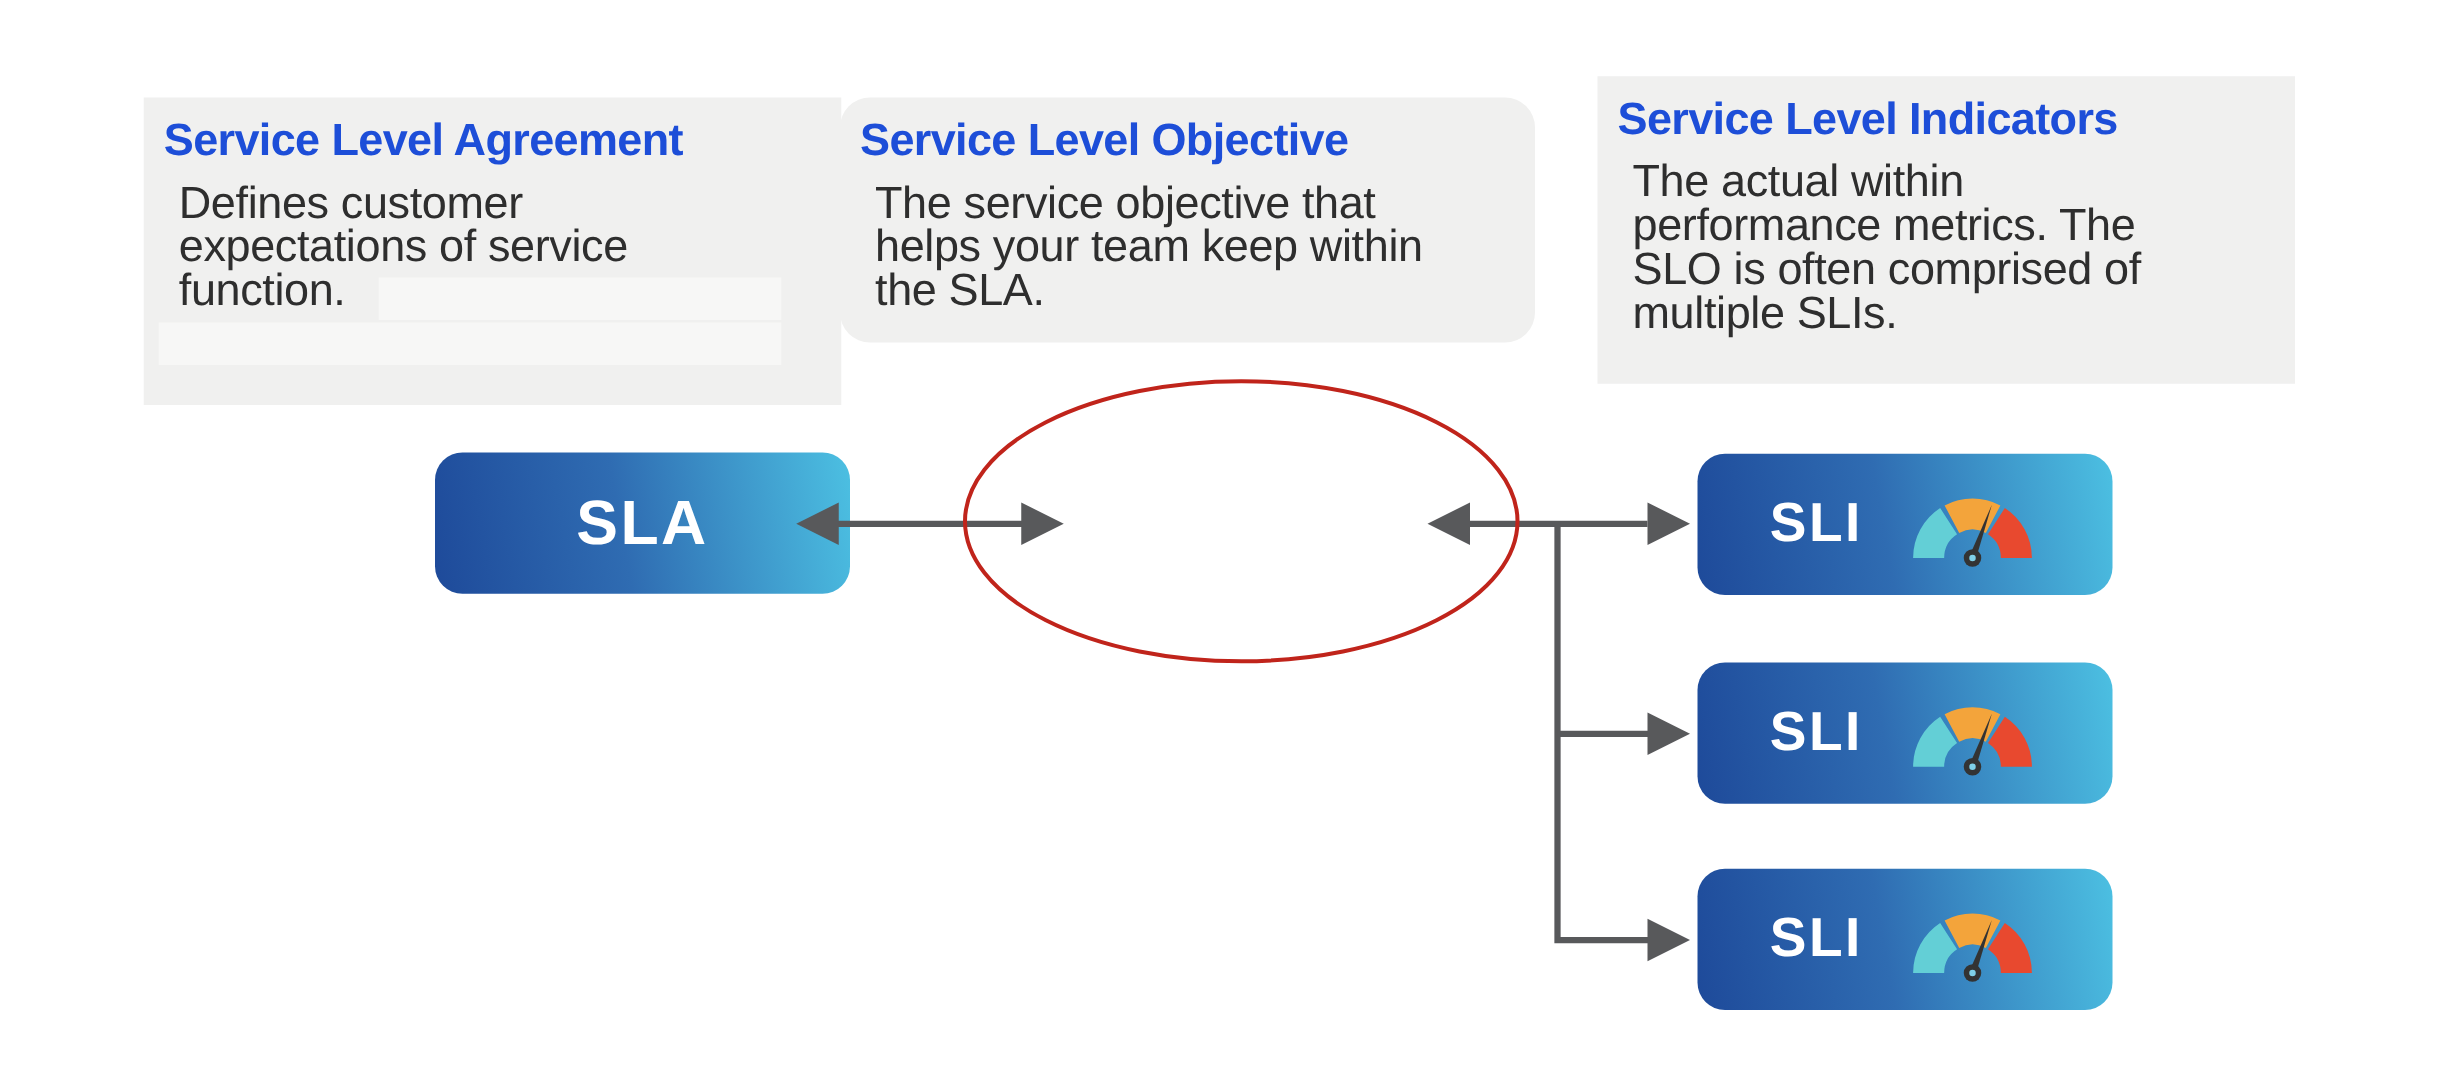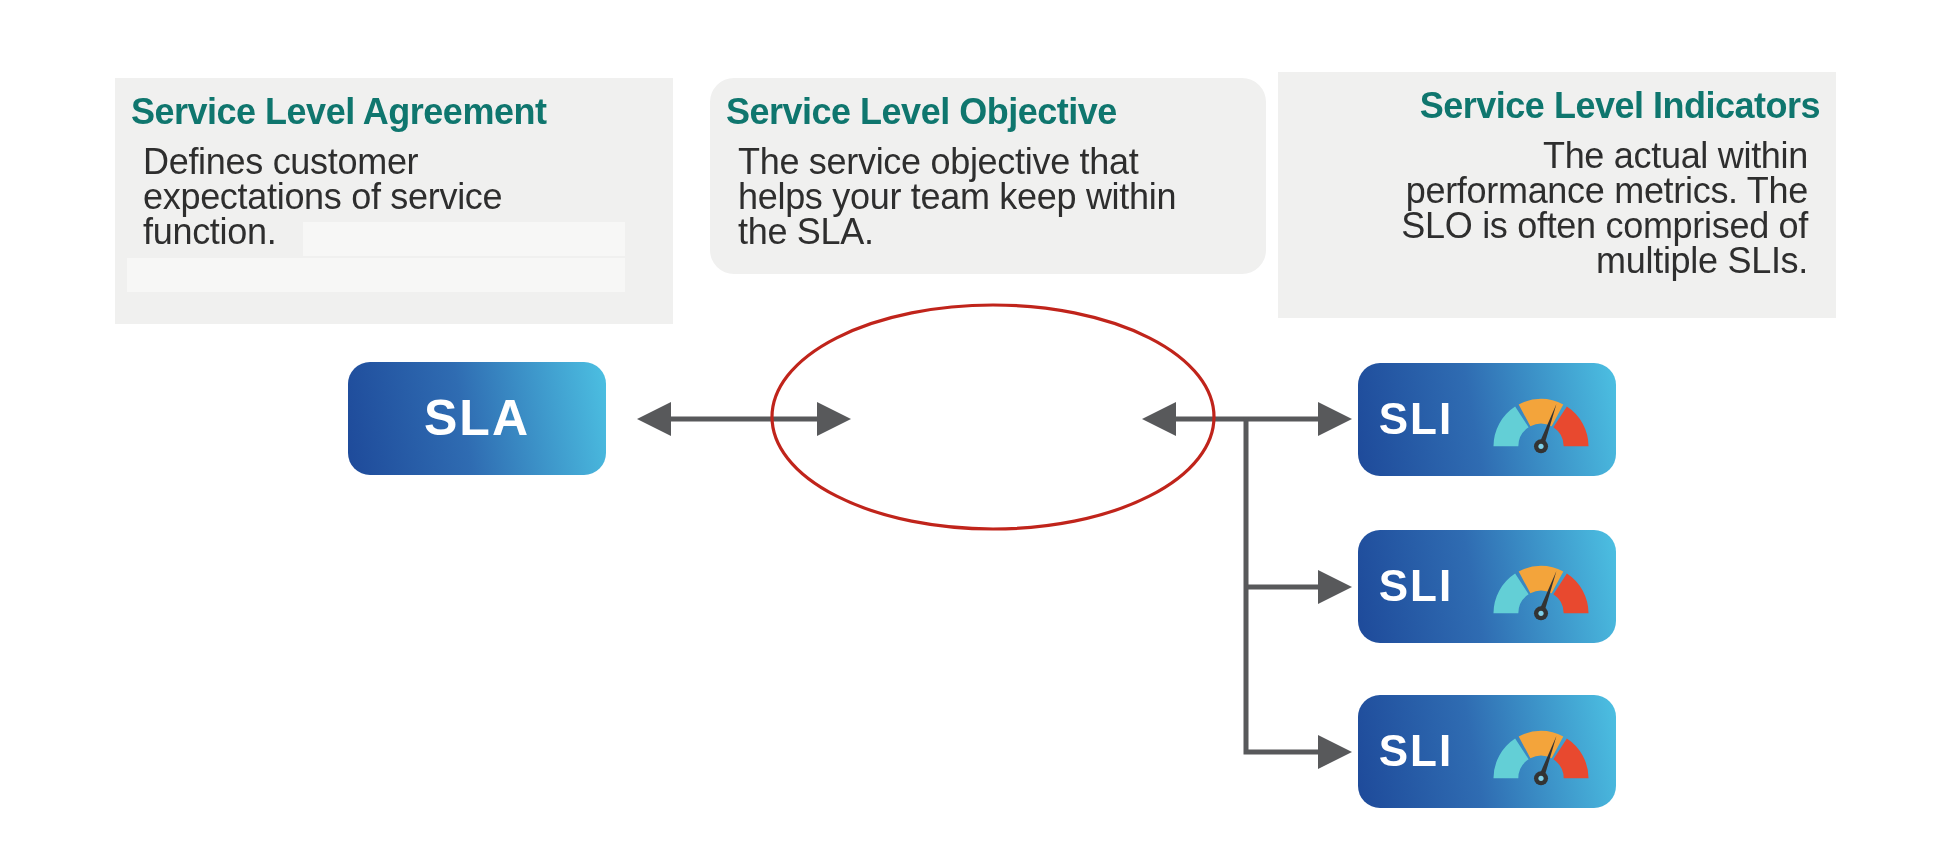--- a/index.html
+++ b/index.html
@@ -6,31 +6,31 @@
   .canvas{
     position:relative;width:1960px;height:862px;background:#ffffff;
     font-family:"Liberation Sans","DejaVu Sans",sans-serif;overflow:hidden;
   }
   
   .card{
     position:absolute;background:var(--card-bg,#f0f0ef);
     padding:14px 16px 0 16px;box-sizing:border-box;
   }
   .card-title{
-    margin:0 0 8px 0;font-size:36px;font-weight:700;color:#0f766e;
+    margin:0 0 8px 0;font-size:36px;font-weight:700;color:#1d4ed8;
     letter-spacing:-0.5px;line-height:40px;
   }
   .card-body{
     margin:12px;font-size:36px;font-weight:400;color:#2e2e2e;
     line-height:35px;white-space:pre-line;letter-spacing:-0.3px;
   }
   .patch{position:absolute;background:var(--card-patch,#f7f7f6);}
   
   .node{
-    position:absolute;width:258px;height:113px;border-radius:22px;
+    position:absolute;width:332px;height:113px;border-radius:22px;
     background:linear-gradient(80deg,var(--node-gradient-start,#1e4a9a) 0%,#2f6cb2 45%,var(--node-gradient-end,#4cc0e2) 100%);
     display:flex;align-items:center;justify-content:center;gap:34px;
     color:var(--node-text,#ffffff);
   }
   .node-label{
     font-size:50px;font-weight:700;letter-spacing:2px;line-height:1;
     transform:translateY(-1px);
   }
   .node.sli .node-label{font-size:44px;}
   .gauge{width:108px;height:67px;margin-top:4px;flex:0 0 auto;}
@@ -65,28 +65,28 @@
 
   <section class="card" style="left:115px;top:78px;width:558px;height:246px;">
     <h2 class="card-title">Service Level Agreement</h2>
     <p class="card-body">Defines customer
 expectations of service
 function.</p>
     <div class="patch" style="left:188px;top:144px;width:322px;height:34px;"></div>
     <div class="patch" style="left:12px;top:180px;width:498px;height:34px;"></div>
   </section>
 
-  <section class="card" style="left:710px;top:78px;width:556px;height:196px;border-radius:24px;">
+  <section class="card" style="left:672px;top:78px;width:556px;height:196px;border-radius:24px;">
     <h2 class="card-title">Service Level Objective</h2>
     <p class="card-body">The service objective that
 helps your team keep within
 the SLA.</p>
   </section>
 
-  <section class="card" style="left:1278px;top:72px;width:558px;height:246px;text-align:right;">
+  <section class="card" style="left:1278px;top:61px;width:558px;height:246px;">
     <h2 class="card-title">Service Level Indicators</h2>
     <p class="card-body">The actual within
 performance metrics. The
 SLO is often comprised of
 multiple SLIs.</p>
   </section>
 
   <div class="node" style="left:348px;top:362px;">
     <span class="node-label">SLA</span>
   </div>

